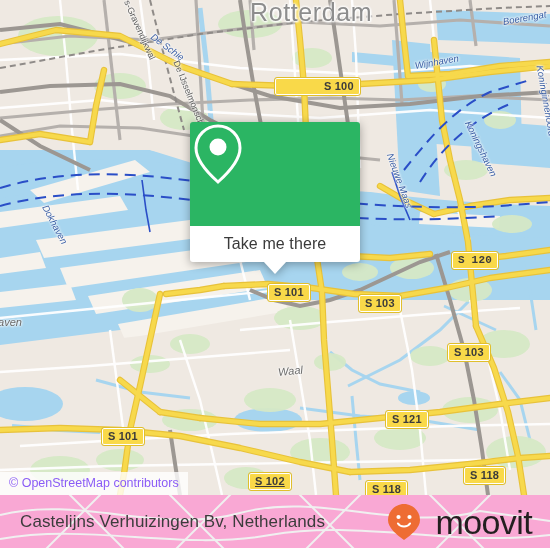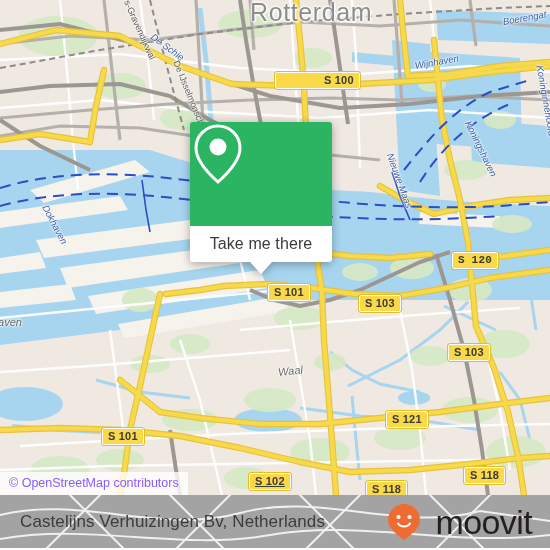--- a/index.html
+++ b/index.html
@@ -64,21 +64,21 @@
   .attrib{
     position:absolute;left:0;bottom:0;
     background:rgba(255,255,255,.80);
     font-size:12.5px;color:#8b5cf6;
     padding:4px 9px 5px 9px;
     white-space:nowrap;
   }
 
   
   .card{
-    position:absolute;left:190px;top:122px;width:142px;
+    position:absolute;left:190px;top:122px;width:170px;
     filter:drop-shadow(0 2px 5px rgba(0,0,0,.33));
     text-align:right;
   }
   .card-top{
     background:#2bb563;
     height:104px;
     border-radius:3px 3px 0 0;
     display:flex;align-items:center;justify-content:center;
   }
   .card-btn{
@@ -93,21 +93,21 @@
     position:absolute;left:50%;bottom:-12px;
     width:0;height:0;margin-left:-12px;
     border-left:12px solid transparent;
     border-right:12px solid transparent;
     border-top:13px solid #ffffff;
   }
 
   
   .footer{
     position:absolute;left:0;top:495px;width:550px;height:53px;
-    background:#a3a3a3;
+    background:#f9a8d4;
     overflow:hidden;
   }
   .footer-wm{position:absolute;left:0;top:0;opacity:1;}
   .footer-title{
     position:absolute;left:20px;top:50%;transform:translateY(-50%);
     font-size:17px;color:#3c3c3c;white-space:nowrap;
     letter-spacing:.1px;
   }
   .brand{
     position:absolute;right:18px;top:50%;transform:translateY(-50%);
@@ -338,21 +338,21 @@
     <div class="mlabel water" style="left:415px;top:60px;transform:rotate(-10deg);">Wijnhaven</div>
     <div class="mlabel water" style="left:503px;top:16px;transform:rotate(-10deg);">Boerengat</div>
     <div class="mlabel water" style="left:390px;top:148px;transform:rotate(70deg);">Nieuwe Maas</div>
     <div class="mlabel water" style="left:468px;top:116px;transform:rotate(64deg);">Koningshaven</div>
     <div class="mlabel water" style="left:540px;top:60px;transform:rotate(80deg);">Koninginnehoofd</div>
     <div class="mlabel water" style="left:152px;top:30px;transform:rotate(36deg);">De Schie</div>
 
     <div class="mlabel street" style="left:176px;top:56px;transform:rotate(68deg);">De IJsselmonsche Schie</div>
     <div class="mlabel street" style="left:126px;top:-6px;transform:rotate(66deg);">'s-Gravendijkwal</div>
 
-    <div class="shield" style="left:275px;top:72px;padding-left:48px;">S 100</div>
+    <div class="shield" style="left:275px;top:78px;padding-left:48px;">S 100</div>
     <div class="shield" style="left:268px;top:284px;">S 101</div>
     <div class="shield" style="left:359px;top:295px;">S 103</div>
     <div class="shield" style="left:452px;top:252px;font-family:Liberation Mono, monospace;">S 120</div>
     <div class="shield" style="left:448px;top:344px;">S 103</div>
     <div class="shield" style="left:102px;top:428px;">S 101</div>
     <div class="shield" style="left:374px;top:411px;margin-left:12px;">S 121</div>
     <div class="shield" style="left:249px;top:473px;text-decoration:underline;">S 102</div>
     <div class="shield" style="left:366px;top:481px;">S 118</div>
     <div class="shield" style="left:464px;top:467px;">S 118</div>
 

